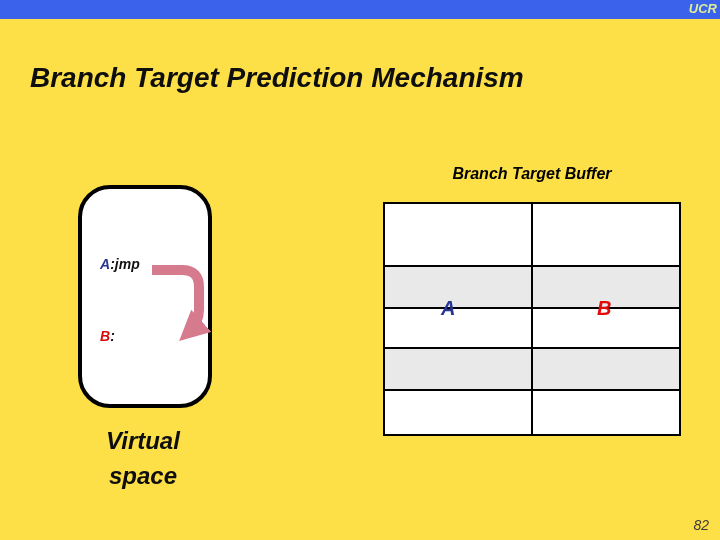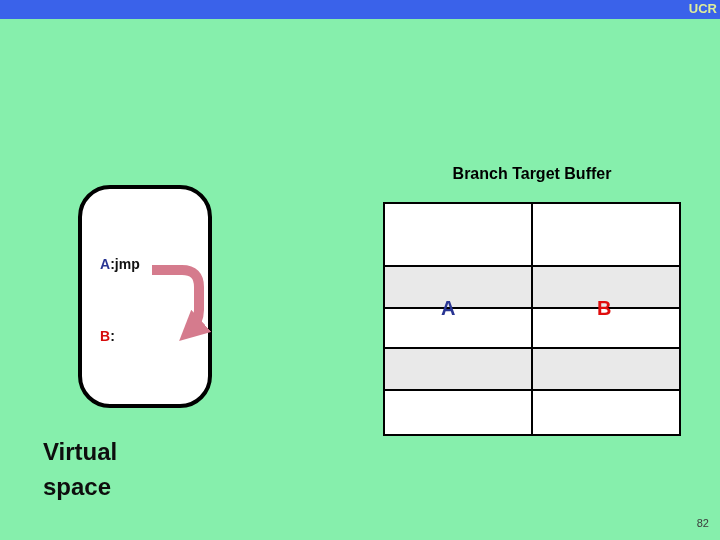--- a/index.html
+++ b/index.html
@@ -5,21 +5,22 @@
   * { margin: 0; padding: 0; box-sizing: border-box; }
   html, body { width: 720px; height: 540px; }
   body {
     font-family: "Liberation Sans", sans-serif;
     background: #ffffff;
     overflow: hidden;
   }
   #slide {
     position: relative;
     width: 720px; height: 540px;
-    background: #86efac;
+    background: #fde047;
+    font-style: italic;
   }
   
   .topbar {
     position: absolute; left: 0; top: 0;
     width: 720px; height: 19px;
     background: #3A62EA;
   }
   .ucr-logo {
     position: absolute; right: 3px; top: 1px;
     font-size: 13px; font-weight: bold;
@@ -41,24 +42,23 @@
     background: #ffffff;
   }
   .code-line { position: absolute; font-size: 14px; font-weight: bold; color: #121212; white-space: nowrap; }
   .code-line-a { left: 100px; top: 256px; }
   .code-line-b { left: 100px; top: 328px; }
   .label-a { color: #293593; }
   .label-b { color: #D60C0C; }
   .jump-arrow-svg { position: absolute; left: 145px; top: 253px; }
   .vas-caption {
     position: absolute; left: 43px; top: 423px;
-    width: 200px; 
+    width: 200px; text-align: center;
     font-size: 24px; font-weight: bold; color: #0e0e0e;
     line-height: 35px;
-    margin-top: 11px;
   }
   
   .btb-heading {
     position: absolute; left: 383px; top: 165px;
     width: 298px; text-align: center;
     font-size: 16px; font-weight: bold; color: #000000;
     white-space: nowrap;
   }
   .btb-table {
     position: absolute; left: 383px; top: 202px;
@@ -76,32 +76,33 @@
   .btb-row.r4 { height: 42px; }
   .btb-row.r5 { flex: 1; }
   .btb-cell { flex: 1; }
   .btb-cell:first-child { border-right: 2px solid #000000; }
   .btb-entry { position: absolute; font-size: 20px; font-weight: bold; white-space: nowrap; }
   .btb-entry-a { left: 441px; top: 297px; color: #293593; }
   .btb-entry-b { left: 597px; top: 297px; color: #E00C0C; }
   
   .page-number {
     position: absolute; right: 11px; top: 517px;
-    font-size: 11px; color: #3b3b3b;
+    font-size: 14px; color: #3b3b3b;
   }
 </style>
 </head>
 <body>
 
 <div id="slide">
 
   <div class="topbar">
     <span class="ucr-logo">UCR</span>
   </div>
 
+  <div class="slide-title">Branch Target Prediction Mechanism</div>
 
   <div class="code-box"></div>
 
   <div class="code-line code-line-a">
     <span class="label-a">A</span><span>:jmp</span>
   </div>
 
   <div class="code-line code-line-b">
     <span class="label-b">B</span><span>:</span>
   </div>

